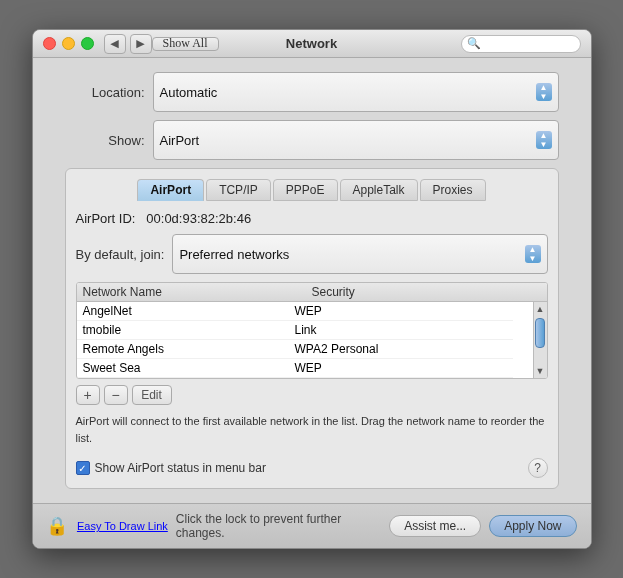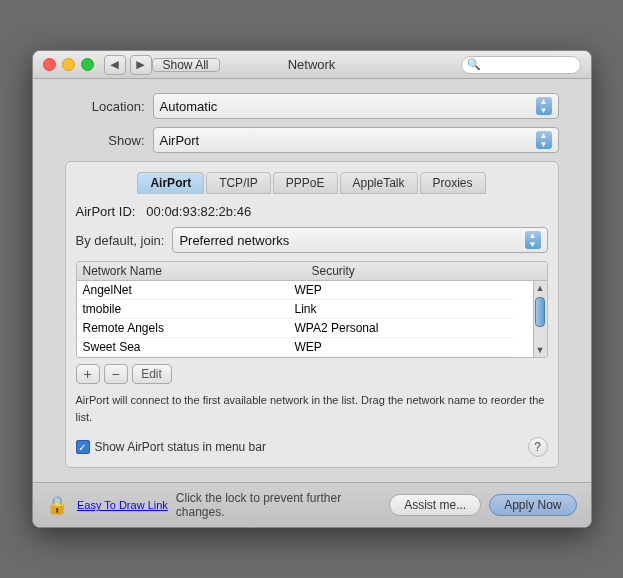--- a/index.html
+++ b/index.html
@@ -37,21 +37,21 @@
     }
     .wc { width: 13px; height: 13px; border-radius: 50%; border: 1px solid rgba(0,0,0,0.3); cursor: pointer; }
     .wc-close { background: #ff5f57; border-color: #e0443e; }
     .wc-min { background: #febc2e; border-color: #d4a017; }
     .wc-max { background: #28c840; border-color: #1aab29; }
     .titlebar-title {
       position: absolute;
       left: 50%;
       transform: translateX(-50%);
       font-size: 13px;
-      font-weight: normal;
+      font-weight: bold;
       color: #333;
     }
     .titlebar-nav {
       display: flex;
       align-items: center;
       gap: 4px;
       margin-left: 10px;
     }
     .nav-btn {
       background: linear-gradient(to bottom, #efefef, #d9d9d9);
@@ -70,20 +70,21 @@
       background: linear-gradient(to bottom, #efefef, #d9d9d9);
       border: 1px solid #aaa;
       border-radius: 4px;
       padding: 2px 10px;
       cursor: pointer;
       font-size: 12px;
       color: #333;
       height: 14px;
       display: flex;
       align-items: center;
+      font-family: Liberation Serif, serif;
     }
     .search-box {
       margin-left: auto;
       background: white;
       border: 1px solid #bbb;
       border-radius: 10px;
       width: 120px;
       height: 18px;
       display: flex;
       align-items: center;
@@ -104,21 +105,21 @@
       width: 80px;
       margin-right: 8px;
       color: #333;
       font-size: 13px;
     }
     .select-box {
       flex: 1;
       background: linear-gradient(to bottom, #f6f6f6, #e8e8e8);
       border: 1px solid #aaa;
       border-radius: 4px;
-      height: 26px;
+      height: 40px;
       display: flex;
       align-items: center;
       padding: 0 6px;
       position: relative;
       cursor: pointer;
       font-size: 13px;
       color: #111;
     }
     .select-arrows {
       margin-left: auto;

